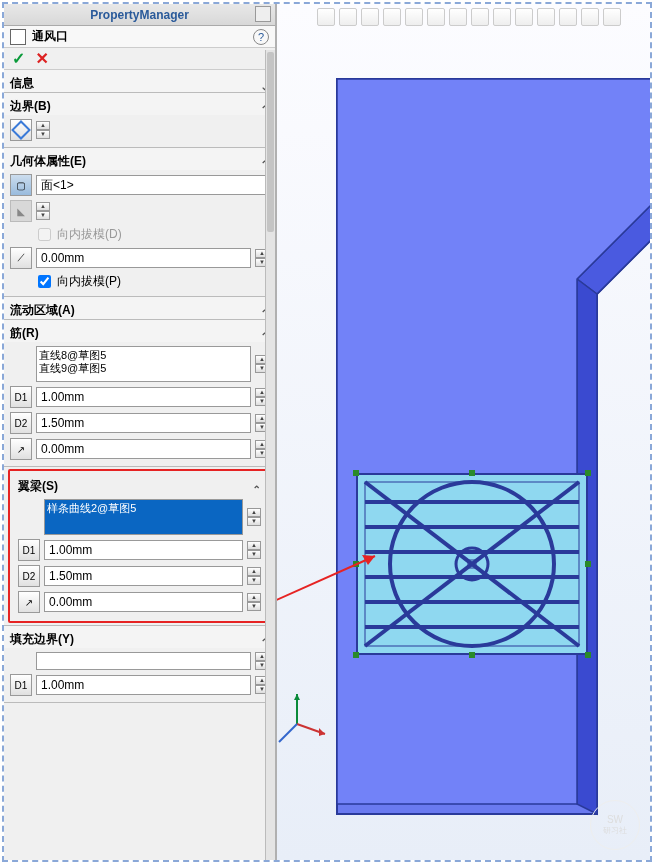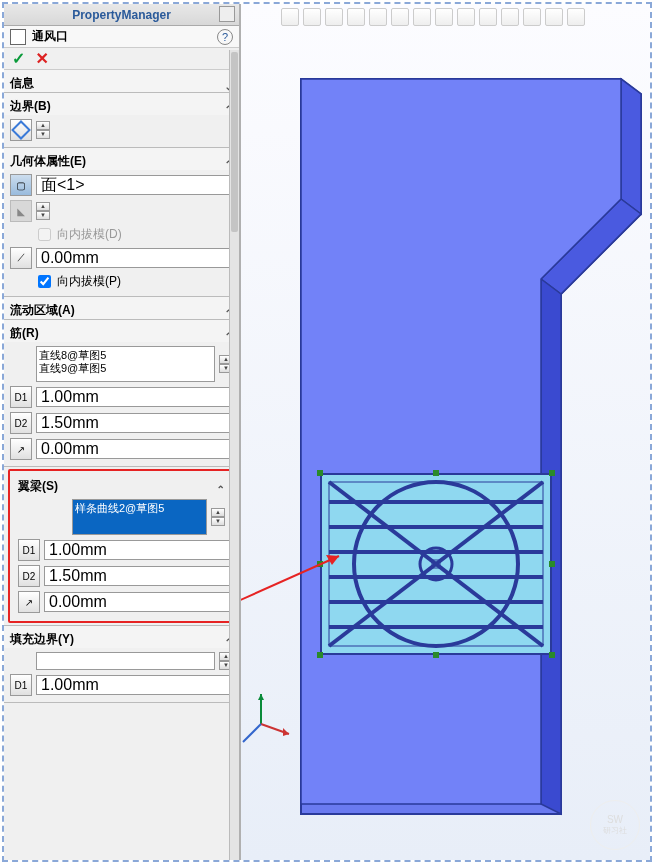--- a/index.html
+++ b/index.html
@@ -1,40 +1,40 @@
 <!DOCTYPE html>
 <html><head>
 <meta charset="utf-8">
 <style>
   * { box-sizing: border-box; margin: 0; padding: 0; font-family: "Microsoft YaHei", Arial, sans-serif; }
   body { width: 654px; height: 864px; background: #fff; position: relative; overflow: hidden; }
   .frame { position: absolute; top: 2px; left: 2px; right: 2px; bottom: 2px; border: 2px dashed #8aa8d8; }
   .app { display: flex; height: 100%; }
-  .panel { width: 237px; background: #f0f0f0; border-right: 2px solid #b0b0b0; display: flex; flex-direction: column; font-size: 12px; position: relative; }
+  .panel { width: 273px; background: #f0f0f0; border-right: 2px solid #b0b0b0; display: flex; flex-direction: column; font-size: 12px; position: relative; }
   .pm-header { height: 22px; background: linear-gradient(#e8e8e8,#d8d8d8); border-bottom: 1px solid #aaa; display: flex; align-items: center; justify-content: center; font-weight: bold; color: #2a5a9a; position: relative; }
   .pm-pin { position: absolute; right: 4px; top: 2px; width: 16px; height: 16px; border: 1px solid #999; background: #eee; }
   .pm-title { height: 22px; background: #f8f8f8; border-bottom: 1px solid #ccc; display: flex; align-items: center; padding: 0 6px; gap: 6px; }
   .pm-title .vent-icon { width: 16px; height: 16px; border: 1px solid #666; background: radial-gradient(circle at 50% 50%, #fff 30%, #999 31%, #fff 33%); }
   .pm-title .help { margin-left: auto; width: 16px; height: 16px; border: 1px solid #888; border-radius: 8px; color: #2a5a9a; text-align: center; line-height: 14px; font-size: 11px; }
   .pm-confirm { height: 22px; display: flex; align-items: center; gap: 10px; padding: 0 8px; border-bottom: 1px solid #ccc; }
   .ok { color: #0a9a3a; font-size: 16px; font-weight: bold; }
   .cancel { color: #d22; font-size: 16px; font-weight: bold; }
   .scroll { flex: 1; overflow-y: auto; overflow-x: hidden; }
   .sect { border-bottom: 1px solid #bbb; }
   .sect-h { height: 22px; display: flex; align-items: flex-end; padding: 0 6px; font-weight: bold; background: #f4f4f4; }
   .sect-h .chev { margin-left: auto; color: #555; font-size: 10px; }
   .sect-body { padding: 4px 6px 6px 6px; display: flex; flex-direction: column; gap: 4px; }
   .row { display: flex; align-items: center; gap: 4px; }
   .ico { width: 22px; height: 22px; border: 1px solid #999; background: linear-gradient(#fff,#e0e0e0); flex-shrink: 0; display: flex; align-items: center; justify-content: center; font-size: 10px; }
   .ico.blue { background: linear-gradient(#cde,#9bd); }
   .ico.diamond::before { content: ""; width: 10px; height: 10px; border: 2px solid #3a7ad8; transform: rotate(45deg); }
   .ico.gray { background: #d8d8d8; color: #888; border-color: #bbb; }
   .listbox { flex: 1; height: 36px; background: #fff; border: 1px solid #999; padding: 2px 2px; font-size: 11px; line-height: 13px; overflow: hidden; position: relative; }
-  .listbox.selected { background: #0a66c2; color: #fff; margin-left: 28px; }
-  .spin-input { flex: 1; height: 20px; border: 1px solid #999; background: #fff; padding: 0 4px; font-size: 16px; }
+  .listbox.selected { background: #0a66c2; color: #fff; }
+  .spin-input { flex: 1; height: 20px; border: 1px solid #999; background: #fff; padding: 0 4px; font-size: 12px; }
   .spin-input.disabled { background: #e8e8e8; color: #888; }
   .spinbtns { width: 14px; display: flex; flex-direction: column; }
   .spinbtns div { flex: 1; border: 1px solid #999; background: linear-gradient(#fff,#ddd); font-size: 6px; text-align: center; line-height: 7px; color: #444; }
   .chk { display: flex; align-items: center; gap: 6px; padding-left: 28px; }
   .chk input { width: 13px; height: 13px; }
   .highlight { border: 2px solid #e62323; border-radius: 2px; margin: 2px 4px; padding: 2px; }
   .viewport { flex: 1; position: relative; background: linear-gradient(#fcfcff,#e8eef8); overflow: hidden; }
   .toolbar { position: absolute; top: 4px; left: 40px; display: flex; gap: 4px; }
   .toolbar .tb { width: 18px; height: 18px; border: 1px solid #ccc; background: linear-gradient(#fff,#eee); border-radius: 2px; }
   .arrow-line { stroke: #e62323; stroke-width: 2; fill: none; }

